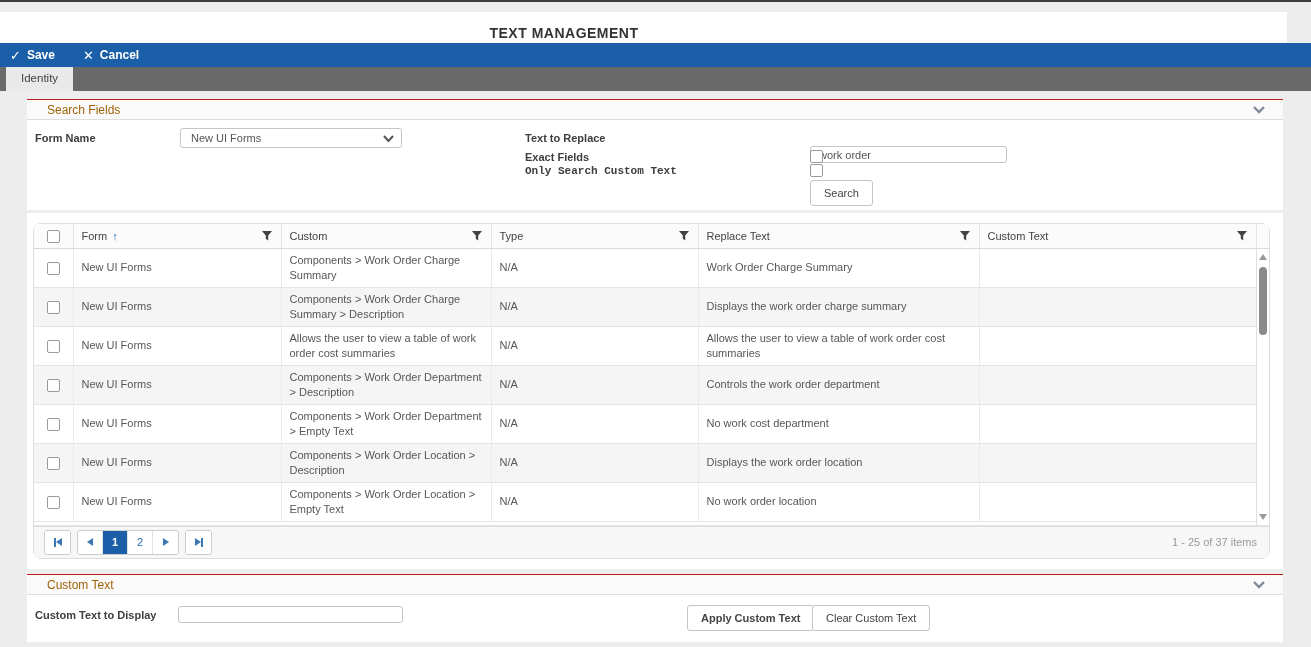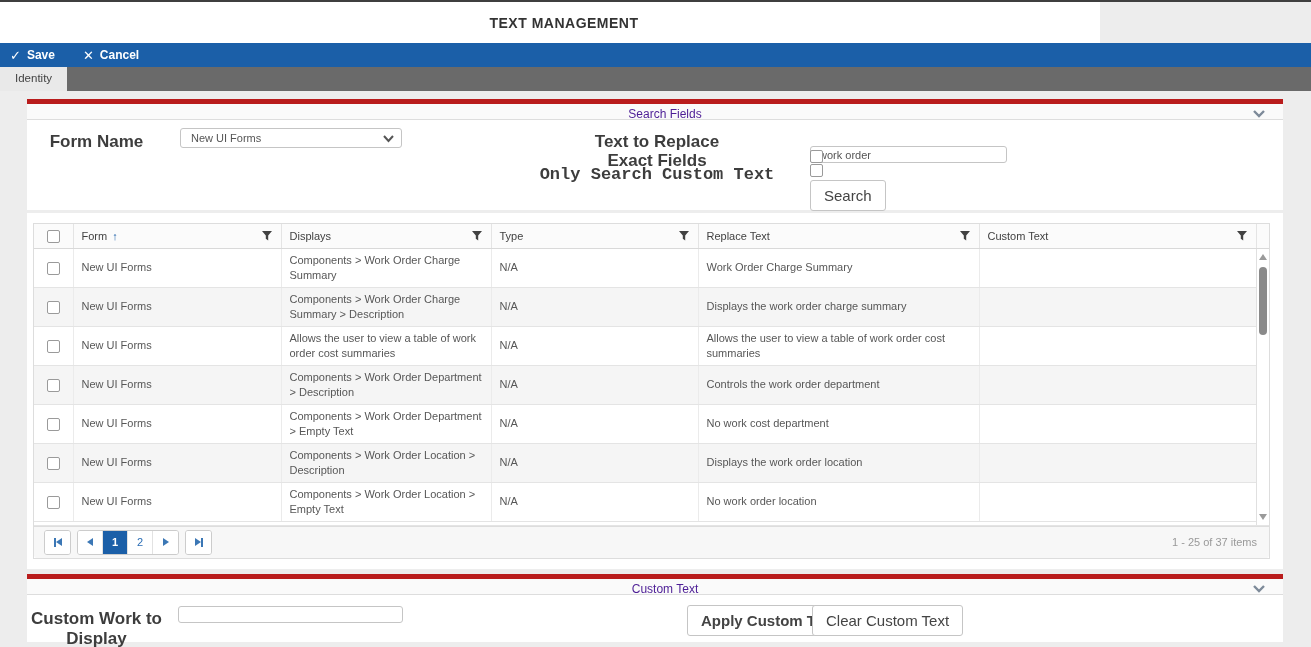--- a/index.html
+++ b/index.html
@@ -1,63 +1,63 @@
 <!DOCTYPE html>
 <html><head>
 <meta charset="utf-8">
 <style>
   * { margin:0; padding:0; box-sizing:border-box; }
   html,body { width:1311px; height:647px; overflow:hidden;
     font-family:"Liberation Sans","DejaVu Sans",sans-serif; background:#ededed; }
 
   .top-strip { position:absolute; left:0; top:0; width:1311px; height:2px; background:#3f3f3f; }
 
-  .app-header { position:absolute; left:0; top:2px; width:1100px; height:41px; background:#ffffff; }
+  .app-header { position:absolute; left:0; top:12px; width:1287px; height:41px; background:#ffffff; }
   .page-title { position:absolute; left:0; right:0; top:13px; text-align:center; width:1128px;
     font-size:14px; font-weight:bold; color:#333; letter-spacing:.5px; }
   .logo { position:absolute; right:12px; top:7px; display:flex; align-items:center; gap:7px; }
   .logo-text { font-size:27px; color:#111; letter-spacing:-0.5px; }
   .logo-text b { font-weight:bold; }
   .logo-text span { font-weight:normal; }
 
   .toolbar { position:absolute; left:0; top:43px; width:1311px; height:24px; background:#1b5fa8;
     display:flex; align-items:center; gap:28px; padding-left:10px; }
   .tb-btn { display:flex; align-items:center; gap:6px; color:#fff; font-size:12px; font-weight:bold; cursor:pointer; }
   .tb-ico { font-size:13px; font-weight:bold; line-height:1; }
 
   .tabbar { position:absolute; left:0; top:67px; width:1311px; height:24px; background:#6a6a6a; }
   .tab { display:inline-block; height:24px; padding:5px 15px 0 15px; background:#e9e9e9;
-    font-size:11.5px; color:#444; }
+    font-size:11.5px; color:#444;margin-left:6px; }
 
   .content { position:absolute; left:0; top:91px; width:1311px; height:556px; background:#ededed;
     padding:8px 28px 0 27px; }
 
   .section-header { position:relative; height:21px; background:#fafafa;
-    border-top:5px solid #b91c1c; border-bottom:1px solid #ddd;
-    font-size:12px; color:#4c1d95; padding:3px 0 0 20px;text-align:center; }
+    border-top:1px solid #b91c1c; border-bottom:1px solid #ddd;
+    font-size:12px; color:#a16207; padding:3px 0 0 20px; }
   .chev { position:absolute; right:18px; top:6px; width:12px; height:8px; }
   .section-body { background:#fff; position:relative; }
   .gap { height:3px; background:#ededed; }
 
   
   .search-body { height:90px; }
-  .lbl { position:absolute; font-size:17px; font-weight:bold; color:#3d3d3d; text-align:center; }
+  .lbl { position:absolute; font-size:11px; font-weight:bold; color:#3d3d3d; text-align:left;padding-left:8px; }
   .fld-select { position:absolute; left:153px; top:8px; width:222px; height:20px; background:#fff;
     border:1px solid #c5c5c5; border-radius:3px; font-size:11px; color:#555;
     padding:3px 20px 0 10px; cursor:pointer; }
   .fld-select .sel-chev { position:absolute; right:7px; top:6px; }
   .txt-input { position:absolute; background:#fff; border:1px solid #c5c5c5; border-radius:3px;
     font-size:11px; color:#555; padding:0 8px; height:17px; font-family:"Liberation Sans",sans-serif; }
   .cbx { position:absolute; width:13px; height:13px; border:1px solid #9a9a9a; border-radius:2px; background:#fff; cursor:pointer; }
-  .btn { background:#fff; border:1px solid #c5c5c5; border-radius:3px; font-size:15px; color:#444;
+  .btn { background:#fff; border:1px solid #c5c5c5; border-radius:3px; font-size:11px; color:#444;
     padding:6px 13px; cursor:pointer; font-family:"Liberation Sans",sans-serif; }
 
   
   .controls-body { padding:10px 13px 10px 6px; }
-  .grid { border:1px solid #ddd; border-radius:0; position:relative; background:#fff; }
+  .grid { border:1px solid #ddd; border-radius:8px; position:relative; background:#fff; }
   table { border-collapse:collapse; table-layout:fixed; width:1235px; font-size:11px; color:#575757; }
   th { background:#fbfbfb; border-bottom:1px solid #d9d9d9; border-right:1px solid #e4e4e4;
     font-weight:normal; color:#424242; text-align:left; padding:5px 8px; height:24px; }
   th .th-inner { display:flex; align-items:center; justify-content:space-between; }
   td { border-bottom:1px solid #e4e4e4; border-right:1px solid #ebebeb; padding:4px 8px;
     line-height:15px; vertical-align:middle; height:27px; }
   tr.alt td { background:#f5f5f5; }
   .cbcell { text-align:center; }
   .cbcell .cbx2 { display:inline-block; width:13px; height:13px; border:1px solid #9a9a9a;
     border-radius:2px; background:#fff; cursor:pointer; vertical-align:middle; }
@@ -160,21 +160,21 @@
           <th>
                 <div class="th-inner">
             <span><span>Form</span><span class="sort-arrow">↑</span></span>
             <svg width="12" height="12" viewBox="0 0 12 12">
                     <path d="M1,1 h10 l-3.8,4.6 v5 l-2.4,-1.9 v-3.1 z" fill="#424242"></path>
                   </svg>
                 </div>
               </th>
           <th>
                 <div class="th-inner">
-            <span>Displays</span>
+            <span>Custom</span>
             <svg width="12" height="12" viewBox="0 0 12 12">
                     <path d="M1,1 h10 l-3.8,4.6 v5 l-2.4,-1.9 v-3.1 z" fill="#424242"></path>
                   </svg>
                 </div>
               </th>
           <th>
                 <div class="th-inner">
             <span>Type</span>
             <svg width="12" height="12" viewBox="0 0 12 12">
                     <path d="M1,1 h10 l-3.8,4.6 v5 l-2.4,-1.9 v-3.1 z" fill="#424242"></path>
@@ -306,19 +306,19 @@
 
   <div class="gap" style="height:5px;"></div>
 
   <div class="section-header">
     <span>Custom Text</span>
     <svg class="chev" viewBox="0 0 12 8">
       <path d="M1,1 L6,6 L11,1" fill="none" stroke="#7d8a99" stroke-width="2.4"></path>
       </svg>
   </div>
   <div class="section-body custom-body">
-    <div class="lbl" style="left:0;top:14px;width:139px;">Custom Work to Display</div>
+    <div class="lbl" style="left:0;top:14px;width:139px;">Custom Text to Display</div>
     <input class="txt-input" style="left: 151px; top: 11px; width: 225px;" value="">
     <button class="btn apply-btn">Apply Custom Text</button>
     <button class="btn clear-btn">Clear Custom Text</button>
   </div>
 
 </div>
 
 </body></html>

